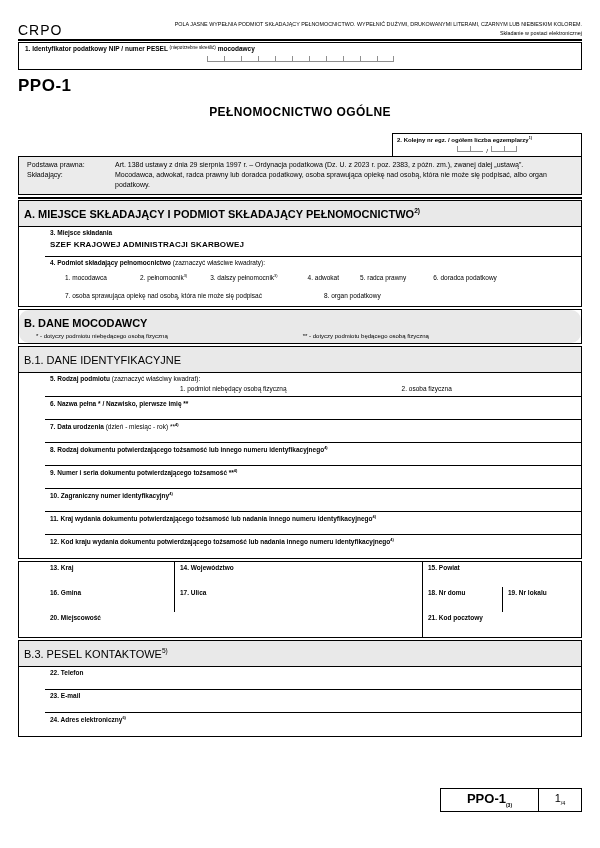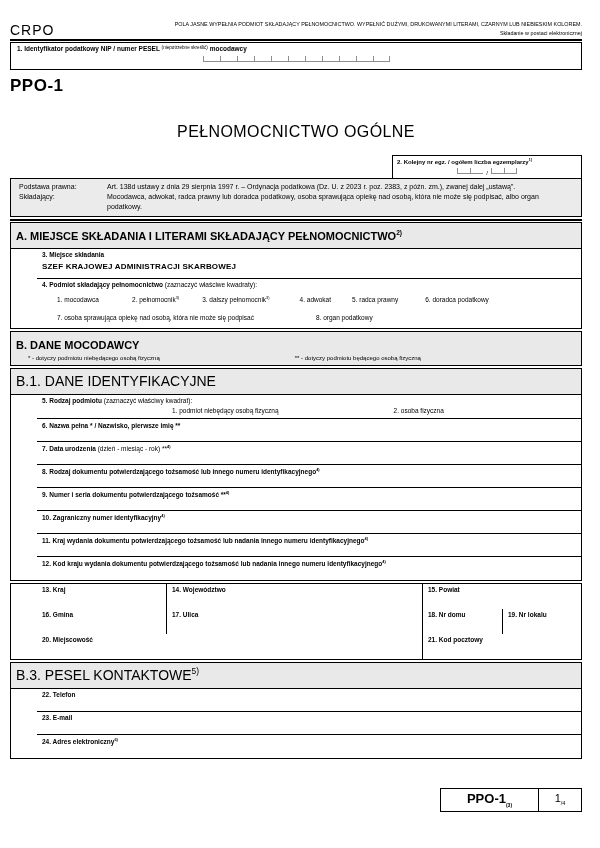--- a/index.html
+++ b/index.html
@@ -1,57 +1,57 @@
 <!DOCTYPE html>
 <html><head>
 <meta charset="utf-8">
 <style>
   * { margin:0; padding:0; box-sizing:border-box; }
   html,body { background:#fff; }
   body { width:600px; height:848px; font-family:"Liberation Sans", sans-serif; color:#000; position:relative; }
-  .page { position:absolute; left:0; top:0; width:600px; height:848px; padding:20px 18px 0 10px; background:#fff; }
+  .page { position:absolute; left:0; top:0; width:600px; height:848px; padding:20px 18px 0 18px; background:#fff; }
 
   
   .top { display:flex; justify-content:space-between; align-items:flex-end; padding-bottom:2px; }
   .crpo { font-size:14px; letter-spacing:1px; line-height:1; }
   .instr { text-align:right; font-size:5.4px; line-height:1.6; }
   .rule-double { height:4px; border-top:2px solid #000; border-bottom:1px solid #000; }
 
   
   .box1 { border:1.5px solid #000; border-top:none; height:27px; padding:2px 6px; }
   .box1-label { font-size:6.5px; font-weight:bold; }
   .small-note { font-size:4.6px; font-weight:normal; position:relative; top:-2px; }
   .cells-row { display:flex; justify-content:center; margin-top:4px; }
   .cell { width:17px; height:6px; border-left:1px solid #8f8f8f; border-bottom:1px solid #8f8f8f; }
   .cell:last-child { border-right:1px solid #8f8f8f; }
   .cell.sm { width:13px; }
 
   .form-code { font-size:17px; font-weight:bold; margin-top:6px; letter-spacing:0.5px; }
-  .main-title { text-align:center; font-size:16px; font-weight:normal; letter-spacing:0.4px; margin-top:27px; }
+  .main-title { text-align:center; font-size:12px; font-weight:bold; letter-spacing:0.4px; margin-top:9px; }
 
   
   .box2-wrap { display:flex; justify-content:flex-end; margin-top:14px; }
   .box2 { width:190px; border:1px solid #000; border-bottom:none; height:23px; padding:2px 4px; }
   .box2-label { font-size:6px; font-weight:bold; white-space:nowrap; }
   .box2-cells { display:flex; justify-content:center; align-items:flex-end; margin-top:3px; }
   .slash { font-size:6px; margin:0 3px; position:relative; top:2px; }
 
   
   .legal { border:1px solid #000; background:#ebebeb; padding:3px 8px 4px 8px; font-size:7px; line-height:1.4; }
   .legal-row { display:flex; }
   .legal-label { width:88px; flex:none; }
   .legal-text { flex:1; }
 
   .gap2 { height:2px; }
 
   
   .sec { border:1.5px solid #000; margin-top:2px; }
   .sec-head { background:#e9e9e9; border-bottom:1px solid #000; padding:3px 5px 4px 5px; }
   .sec-head .t-main { font-weight:bold; font-size:11px; }
-  .sec-head .t-sub { font-weight:normal; font-size:14px; }
+  .sec-head .t-sub { font-weight:normal; font-size:11px; }
   .sec-head sup, .flabel sup, .opt sup, .box2-label sup { font-size:60%; }
   .footnotes { font-size:6px; font-weight:normal; margin-top:2px; display:flex; }
   .footnote-1 { margin-left:12px; }
   .footnote-2 { margin-left:135px; }
 
   .sec-body { display:flex;align-items:flex-end; }
   .gutter { width:26px; flex:none; background:#e4e4e4; border-right:1px solid #000; }
   .fields { flex:1; background:#fff; }
   .fbox { border-bottom:1px solid #000; padding:2px 5px; min-height:22px; }
   .fields > .fbox:last-child, .fields > .grid:last-child .gcell { border-bottom:none; }
@@ -135,21 +135,21 @@
     <div class="legal-row">
       <div class="legal-label">Składający:</div>
       <div class="legal-text">Mocodawca, adwokat, radca prawny lub doradca podatkowy, osoba sprawująca opiekę nad osobą, która nie może się podpisać, albo organ podatkowy.</div>
     </div>
   </div>
   <div class="gap2"></div>
   <div class="rule-double"></div>
 
   <div class="sec" style="border-top:none; margin-top:0;">
     <div class="sec-head">
-      <span class="t-main"><span>A. MIEJSCE SKŁADANIA I LITERAMI SKŁADAJĄCY PEŁNOMOCNICTWO</span><sup>2)</sup></span>
+      <span class="t-main"><span>A. MIEJSCE SKŁADAJĄCY I PODMIOT SKŁADAJĄCY PEŁNOMOCNICTWO</span><sup>2)</sup></span>
     </div>
     <div class="sec-body">
       <div class="gutter"></div>
       <div class="fields">
         <div class="fbox h30">
           <div class="flabel">3. Miejsce składania</div>
           <div class="fvalue">SZEF KRAJOWEJ ADMINISTRACJI SKARBOWEJ</div>
         </div>
         <div class="fbox h48">
           <div class="flabel">
@@ -167,21 +167,21 @@
           <div class="opts" style="margin-top:10px;">
             <span class="opt" style="margin-left:15px;"><span>7. osoba sprawująca opiekę nad osobą, która nie może się podpisać</span><sup></sup></span>
             <span class="opt" style="margin-left:62px;"><span>8. organ podatkowy</span><sup></sup></span>
           </div>
         </div>
       </div>
     </div>
   </div>
 
   <div class="sec">
-    <div class="sec-head" style="border-bottom:none;">
+    <div class="sec-head" style="border-bottom:none;border-radius:10px;">
       <span class="t-main">B. DANE MOCODAWCY</span>
       <div class="footnotes">
         <span class="footnote-1">* - dotyczy podmiotu niebędącego osobą fizyczną</span>
         <span class="footnote-2">** - dotyczy podmiotu będącego osobą fizyczną</span>
       </div>
     </div>
   </div>
 
   <div class="sec">
     <div class="sec-head">

